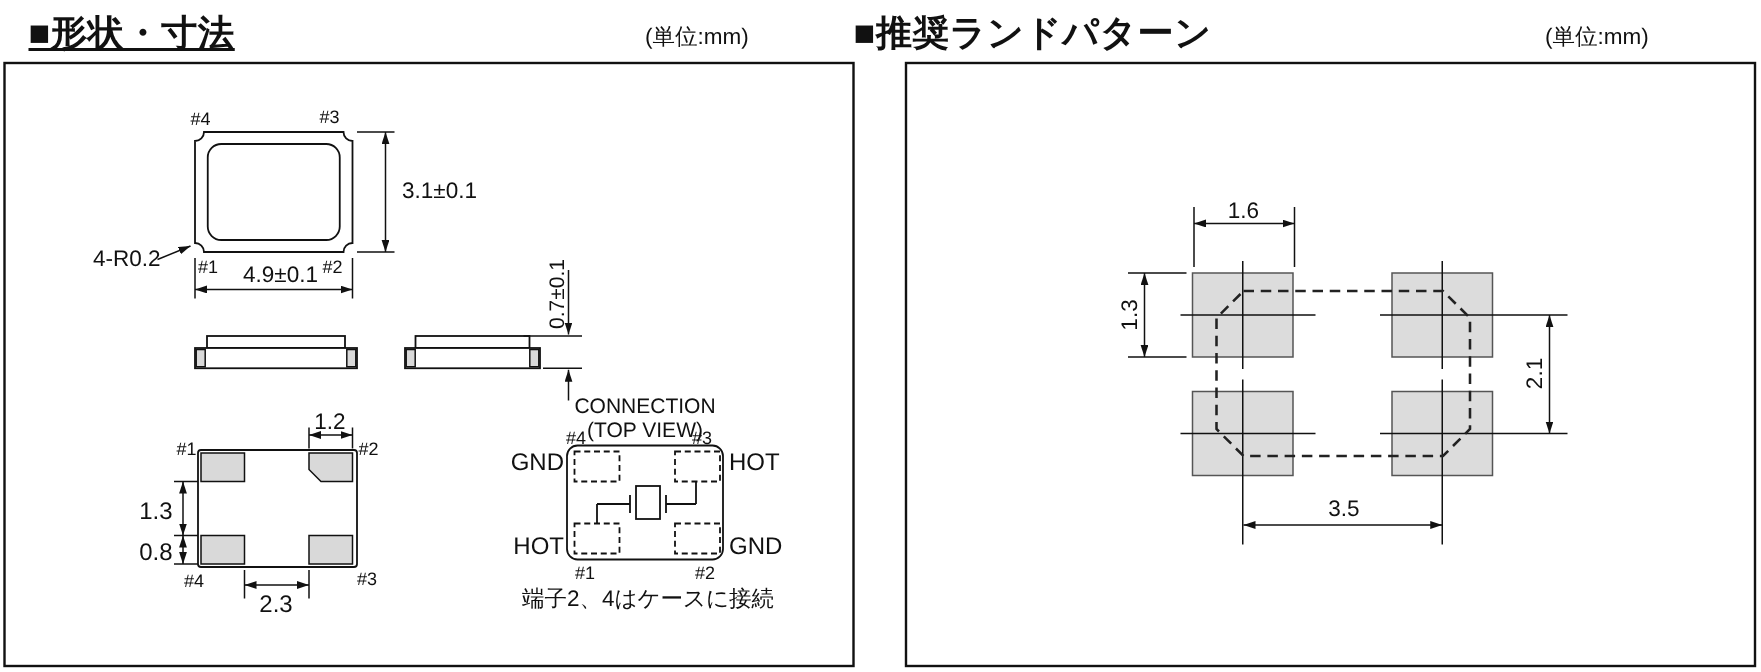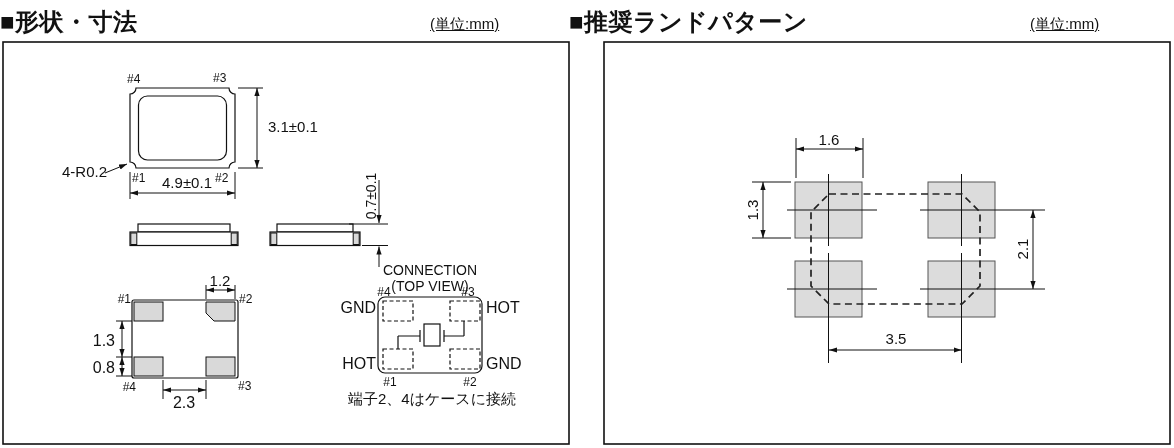--- a/index.html
+++ b/index.html
@@ -2,41 +2,41 @@
 <html><head>
 <meta charset="utf-8">
 <style>
   html,body { margin:0; padding:0; }
   body {
     width:1174px; height:448px; position:relative; overflow:hidden;
     background:#ffffff; color:#111;
     font-family:"Liberation Sans", sans-serif;
   }
   .title { position:absolute; font-size:24px; font-weight:700; letter-spacing:.5px; white-space:nowrap; }
-  .unit  { position:absolute; font-size:15px; white-space:nowrap;text-decoration:underline; }
+  .unit  { position:absolute; font-size:15px; white-space:nowrap; }
   svg { position:absolute; display:block; }
   svg text { font-family:"Liberation Sans", sans-serif; fill:#111; }
   .panel-border { fill:none; stroke:#111; stroke-width:1.6; }
   .ln    { stroke:#111; stroke-width:1.2; fill:#fff; }
   .lnf   { stroke:#111; stroke-width:1.2; fill:none; }
   .dim   { stroke:#111; stroke-width:1; fill:none; }
   .pad   { fill:#d9d9d9; stroke:#111; stroke-width:1; }
   .landpad { fill:#dcdcdc; stroke:#555; stroke-width:1; }
   .cline { stroke:#111; stroke-width:1; fill:none; }
   .dashpad { fill:none; stroke:#111; stroke-width:1.2; stroke-dasharray:4 2.5; }
   .outline-dash { fill:none; stroke:#222; stroke-width:1.7; stroke-dasharray:7 4.5; }
   .t12 { font-size:12px; }
   .t14 { font-size:14px; }
   .t15 { font-size:15px; }
   .t16 { font-size:16px; }
 </style>
 </head>
 <body>
 
-<div class="title" style="left:0; top:6px;">■形状・寸法</div>
+<div class="title" style="left:19px; top:6px;text-decoration:underline;">■形状・寸法</div>
 <div class="unit" style="left:430px; top:15px;">(単位:mm)</div>
 <div class="title" style="left:569px; top:6px;">■推奨ランドパターン</div>
 <div class="unit" style="left:1030px; top:15px;">(単位:mm)</div>
 
 <svg style="left:0; top:40px;" width="600" height="408" viewBox="0 40 600 408">
   <defs>
     <marker id="arwL" markerUnits="userSpaceOnUse" markerWidth="9" markerHeight="6" refX="8" refY="2.6" orient="auto-start-reverse">
       <path d="M0,0 L8,2.6 L0,5.2 Z" fill="#111"></path>
     </marker>
   </defs>

